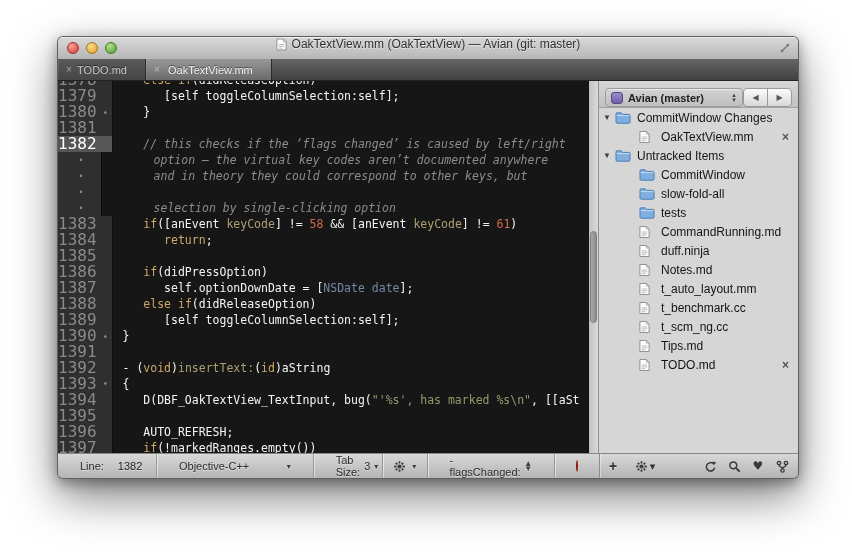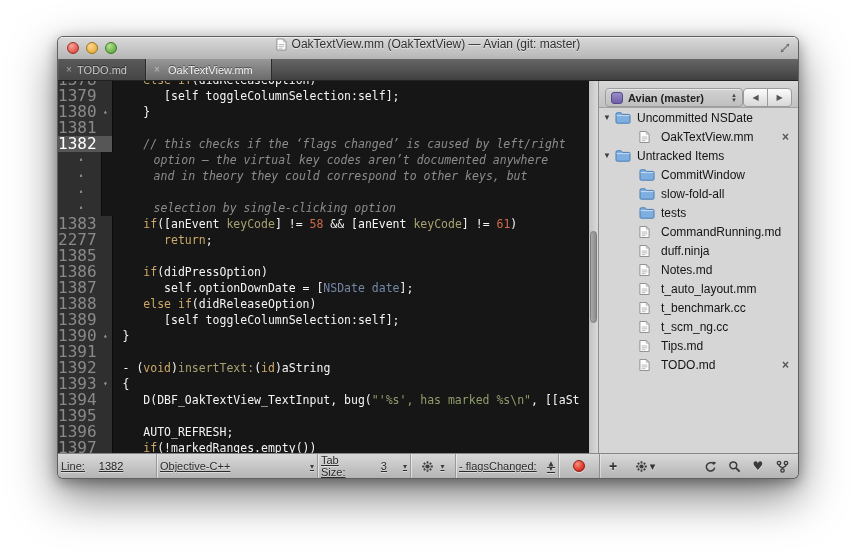--- a/index.html
+++ b/index.html
@@ -98,25 +98,25 @@
   .sb-row .sb-close { margin-left:auto; margin-right:9px; color:#555; font-size:12px; font-weight:bold; }
 
   
   .statusbar { height:25px; flex:0 0 25px; display:flex;
     background:linear-gradient(#d8d8d8,#b4b4b4); border-top:1px solid #868686;
     font-size:11px; color:#2b2b2b; text-shadow:0 1px 0 rgba(255,255,255,.45); }
   .sb-left { width:541px; flex:0 0 541px; display:flex; align-items:stretch; }
   .sb-right { flex:1 1 auto; display:flex; align-items:center; border-left:1px solid #8e8e8e;
     box-shadow:inset 1px 0 0 rgba(255,255,255,.4); padding-right:4px; }
   .vdiv { width:1px; background:#999; box-shadow:1px 0 0 rgba(255,255,255,.5); }
-  .seg { display:flex; align-items:center; padding:0 3px;text-decoration:underline; }
+  .seg { display:flex; align-items:center; padding:0 22px; }
   .seg-line { width:98px; gap:14px; }
   .seg-line .val { color:#1c1c1c; }
   .seg-lang { width:160px; }
-  .seg-tab  { width:92px; gap:16px;justify-content:center; }
+  .seg-tab  { width:68px; gap:4px; }
   .seg-gear { width:44px; gap:4px; justify-content:center; }
   .seg-symbol { flex:1 1 auto; }
   .seg .arrow { margin-left:auto; font-size:8px; color:#3c3c3c; }
   .seg-gear .arrow, .gearbtn .arrow { margin-left:2px; }
   .seg-record { width:40px; justify-content:center; }
   .record-dot { width:12px; height:12px; border-radius:50%;
     background:radial-gradient(circle at 35% 30%, #ff8d7e, var(--record_red,#D6301F) 70%);
     border:1px solid #8e1d12; box-shadow:0 1px 0 rgba(255,255,255,.5); }
   .btn { display:flex; align-items:center; justify-content:center; height:100%; color:#333; }
   .btn.plus { width:26px; font-size:14px; font-weight:bold; }
@@ -176,21 +176,21 @@
             <div class="row"><span class="g-num">1378</span><span class="g-fold"></span><span class="c-text"><span class="t-pl">   </span><span class="t-kw">else</span><span class="t-pl"> </span><span class="t-kw">if</span><span class="t-pl">(didReleaseOption)</span></span></div>
             <div class="row"><span class="g-num">1379</span><span class="g-fold"></span><span class="c-text"><span class="t-pl">      [self toggleColumnSelection:self];</span></span></div>
             <div class="row"><span class="g-num">1380</span><span class="g-fold">▴</span><span class="c-text"><span class="t-pl">   }</span></span></div>
             <div class="row"><span class="g-num">1381</span><span class="g-fold"></span><span class="c-text"></span></div>
             <div class="row"><span class="g-num current">1382</span><span class="g-fold current"></span><span class="c-text"><span class="t-pl">   </span><span class="t-com">// this checks if the ‘flags changed’ is caused by left/right</span></span></div>
             <div class="row"><span class="g-num">·</span><span class="g-fold"></span><span class="c-text"><span class="t-pl">      </span><span class="t-com">option — the virtual key codes aren’t documented anywhere</span></span></div>
             <div class="row"><span class="g-num">·</span><span class="g-fold"></span><span class="c-text"><span class="t-pl">      </span><span class="t-com">and in theory they could correspond to other keys, but</span></span></div>
             <div class="row"><span class="g-num">·</span><span class="g-fold"></span><span class="c-text"><span class="t-pl">      </span></span></div>
             <div class="row"><span class="g-num">·</span><span class="g-fold"></span><span class="c-text"><span class="t-pl">      </span><span class="t-com">selection by single-clicking option</span></span></div>
             <div class="row"><span class="g-num">1383</span><span class="g-fold"></span><span class="c-text"><span class="t-pl">   </span><span class="t-kw">if</span><span class="t-pl">([anEvent </span><span class="t-fn">keyCode</span><span class="t-pl">] != </span><span class="t-num">58</span><span class="t-pl"> &amp;&amp; [anEvent </span><span class="t-fn">keyCode</span><span class="t-pl">] != </span><span class="t-num">61</span><span class="t-pl">)</span></span></div>
-            <div class="row"><span class="g-num">2277</span><span class="g-fold"></span><span class="c-text"><span class="t-pl">      </span><span class="t-kw">return</span><span class="t-pl">;</span></span></div>
+            <div class="row"><span class="g-num">1384</span><span class="g-fold"></span><span class="c-text"><span class="t-pl">      </span><span class="t-kw">return</span><span class="t-pl">;</span></span></div>
             <div class="row"><span class="g-num">1385</span><span class="g-fold"></span><span class="c-text"></span></div>
             <div class="row"><span class="g-num">1386</span><span class="g-fold"></span><span class="c-text"><span class="t-pl">   </span><span class="t-kw">if</span><span class="t-pl">(didPressOption)</span></span></div>
             <div class="row"><span class="g-num">1387</span><span class="g-fold"></span><span class="c-text"><span class="t-pl">      self.optionDownDate = [</span><span class="t-typ">NSDate</span><span class="t-pl"> </span><span class="t-typ">date</span><span class="t-pl">];</span></span></div>
             <div class="row"><span class="g-num">1388</span><span class="g-fold"></span><span class="c-text"><span class="t-pl">   </span><span class="t-kw">else</span><span class="t-pl"> </span><span class="t-kw">if</span><span class="t-pl">(didReleaseOption)</span></span></div>
             <div class="row"><span class="g-num">1389</span><span class="g-fold"></span><span class="c-text"><span class="t-pl">      [self toggleColumnSelection:self];</span></span></div>
             <div class="row"><span class="g-num">1390</span><span class="g-fold">▴</span><span class="c-text"><span class="t-pl">}</span></span></div>
             <div class="row"><span class="g-num">1391</span><span class="g-fold"></span><span class="c-text"></span></div>
             <div class="row"><span class="g-num">1392</span><span class="g-fold"></span><span class="c-text"><span class="t-pl">- (</span><span class="t-kw">void</span><span class="t-pl">)</span><span class="t-fn">insertText:</span><span class="t-pl">(</span><span class="t-kw">id</span><span class="t-pl">)aString</span></span></div>
             <div class="row"><span class="g-num">1393</span><span class="g-fold">▾</span><span class="c-text"><span class="t-pl">{</span></span></div>
             <div class="row"><span class="g-num">1394</span><span class="g-fold"></span><span class="c-text"><span class="t-pl">   D(DBF_OakTextView_TextInput, bug(</span><span class="t-str">"'%s', has marked %s\n"</span><span class="t-pl">, [[aSt</span></span></div>
@@ -221,21 +221,21 @@
         </div>
         <div class="sb-list" id="sb-list">
             <div class="sb-row group">
               <span class="disclosure">▼</span>
               <span class="sb-icon">
                 <svg width="16" height="13" viewBox="0 0 16 13">
                   <path d="M1 3 q0-1.2 1.2-1.2 h4 l1.4 1.6 h6.2 q1.2 0 1.2 1.2 v6.4 q0 1.2 -1.2 1.2 h-11.6 q-1.2 0 -1.2 -1.2 z" style="fill:var(--folder_blue)" stroke="#4a7fb5" stroke-width="1"></path>
                   <path d="M1.6 4.6 h12.8" stroke="rgba(255,255,255,.55)" stroke-width="1"></path>
                 </svg>
               </span>
-              <span class="sb-label">Uncommitted NSDate</span>
+              <span class="sb-label">CommitWindow Changes</span>
             </div>
             <div class="sb-row file">
               <span class="sb-icon">
                 <svg width="11" height="14" viewBox="0 0 12 14">
                   <path d="M1 1 h7 l3 3 v9 h-10 z" fill="#fdfdfd" stroke="#8a8a8a"></path>
                   <path d="M8 1 l3 3 h-3 z" fill="#d9d9d9" stroke="#8a8a8a" stroke-width=".5"></path>
                   <path d="M3 7 h6 M3 9 h6 M3 11 h4" stroke="#b5b5b5" stroke-width="1"></path>
                 </svg>
               </span>
               <span class="sb-label">OakTextView.mm</span>

